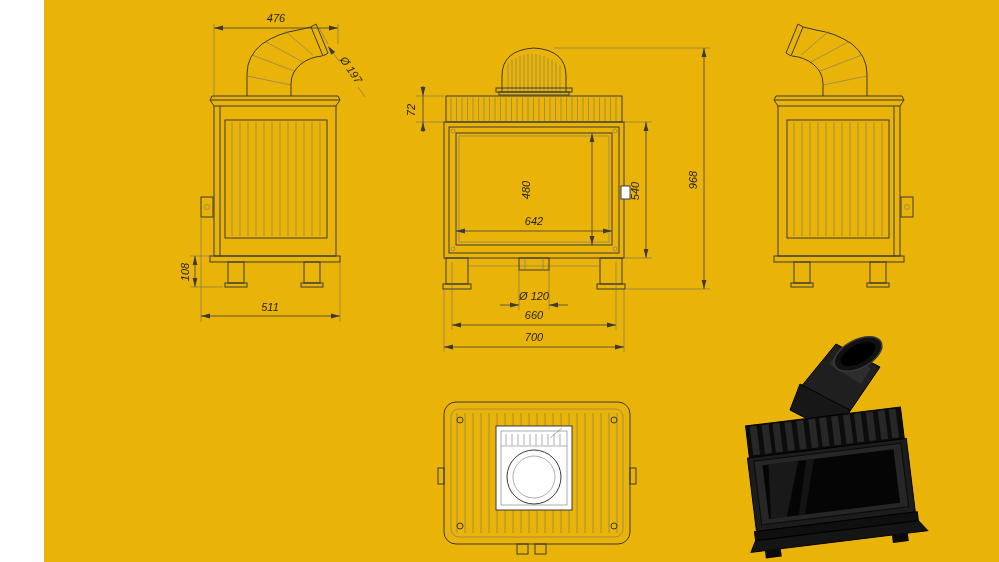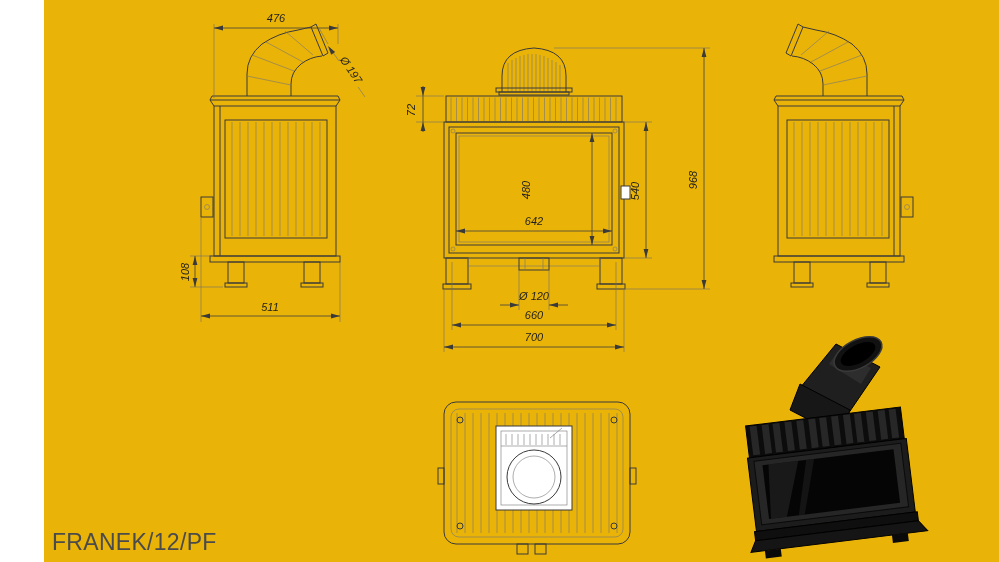--- a/index.html
+++ b/index.html
@@ -213,14 +213,13 @@
       <polygon points="28,127 58,127 40,181 24,181" fill="#343434" opacity="0.45"></polygon>
       <polygon points="66,127 74,127 58,181 52,181" fill="#2a2a2a" opacity="0.4"></polygon>
       <rect x="6" y="192" width="164" height="9" fill="#0f0f0f" stroke="#000"></rect>
       <polygon points="6,201 170,201 178,212 0,212" fill="#151515" stroke="#000"></polygon>
       <rect x="14" y="212" width="16" height="8" fill="#0a0a0a"></rect>
       <rect x="142" y="212" width="16" height="8" fill="#0a0a0a"></rect>
     </g>
   </g>
 </svg>
 
-<div class="model">FRANEK/12/PF</div>
 </div>
 
 </body></html>

